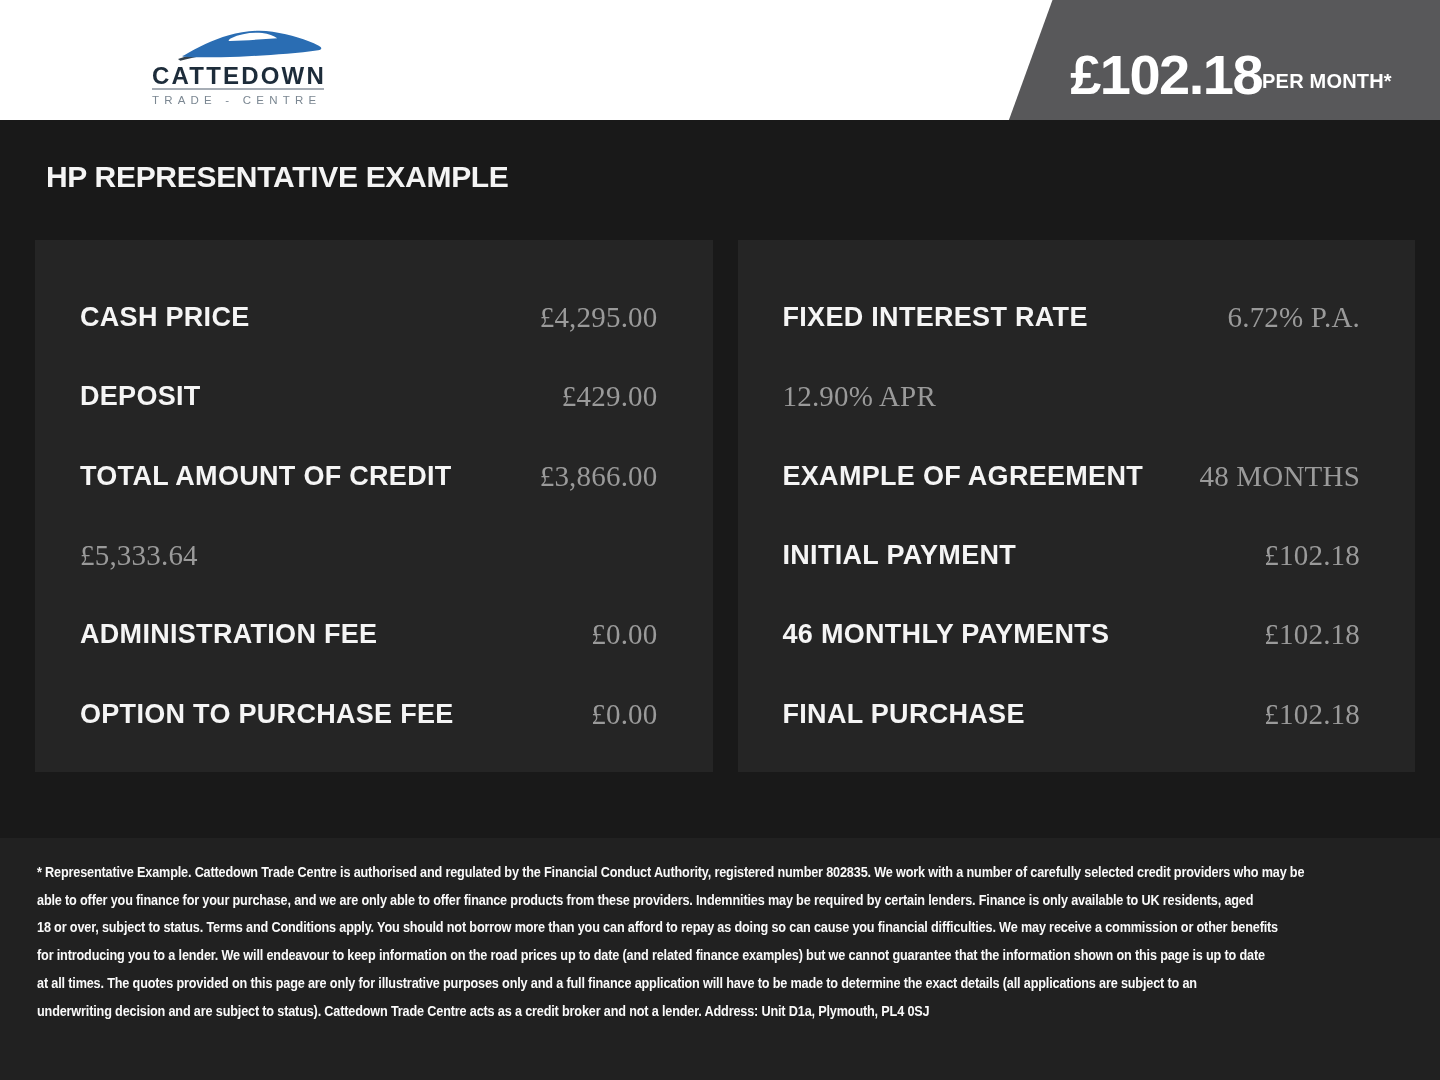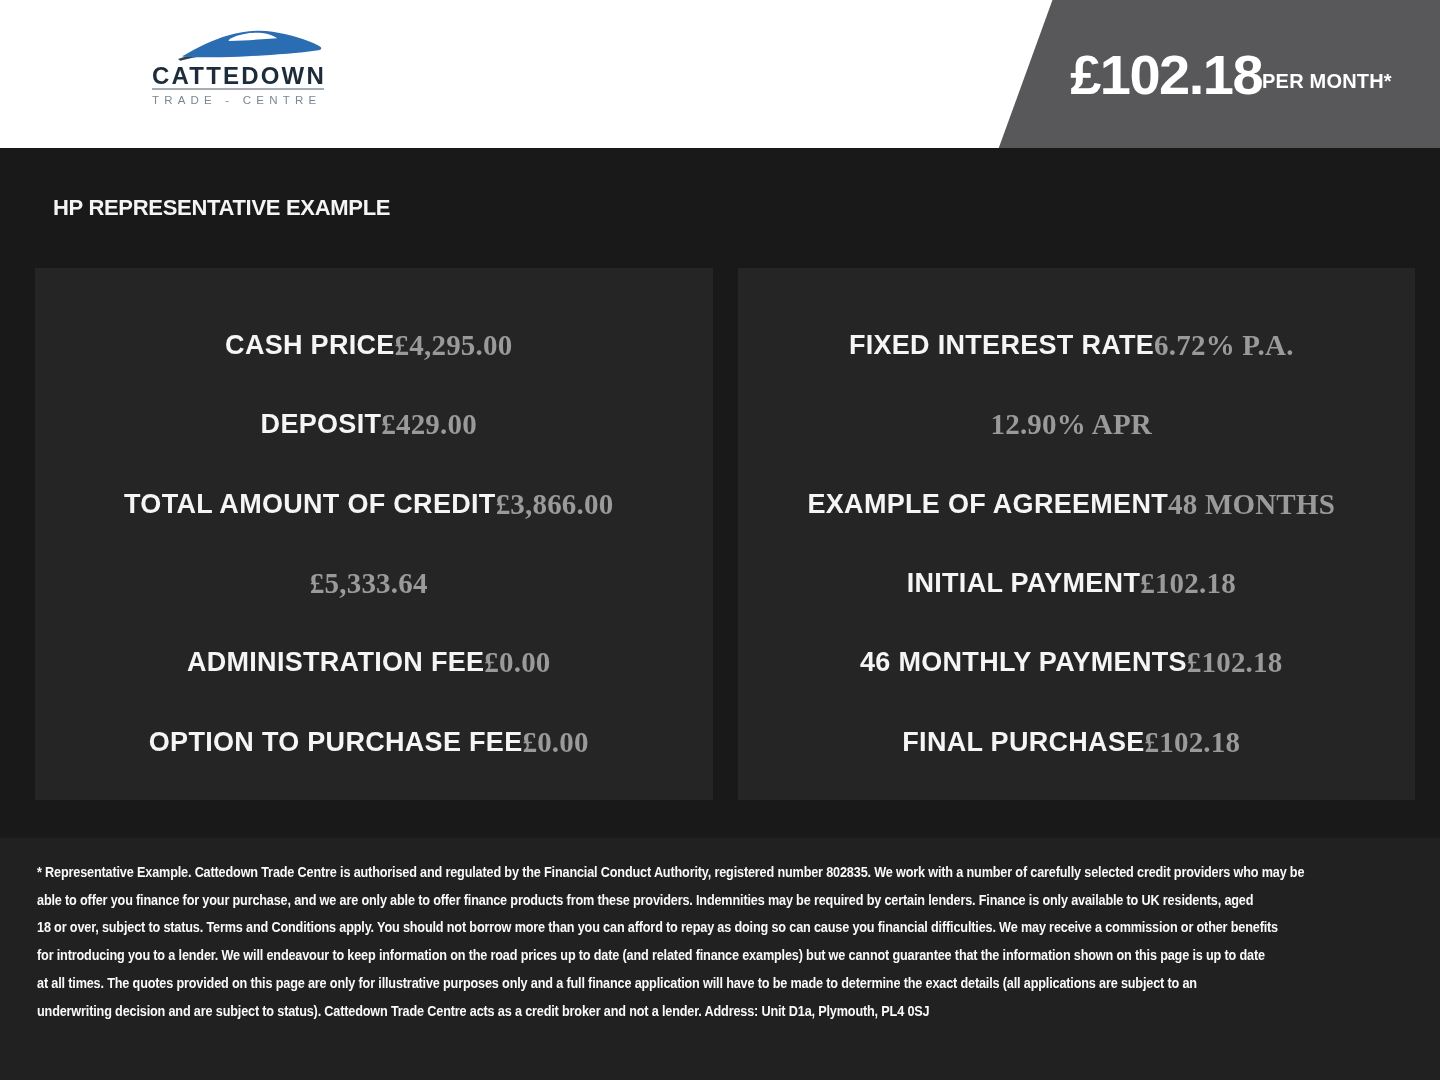--- a/index.html
+++ b/index.html
@@ -5,21 +5,21 @@
   html,body{margin:0;padding:0;}
   body{
     width:1440px;height:1080px;overflow:hidden;
     font-family:"Liberation Sans",sans-serif;
     background:#171717;
   }
   .page{position:relative;width:1440px;height:1080px;display:flex;flex-direction:column;}
 
   
   .header{
-    position:relative;height:148px;background:#ffffff;flex:0 0 auto;
+    position:relative;height:120px;background:#ffffff;flex:0 0 auto;
   }
   .logo{
     position:absolute;left:152px;top:26px;width:172px;
     display:flex;flex-direction:column;
   }
   .logo-car{margin-left:26px;width:150px;height:44px;}
   .logo-name{
     font-weight:700;font-size:24px;letter-spacing:2.2px;color:#1d2c3a;
     line-height:1;margin-top:-6px;white-space:nowrap;
   }
@@ -39,41 +39,41 @@
     margin-left:30px;
   }
   .price-banner .per{
     color:#ffffff;font-weight:700;font-size:20px;letter-spacing:0.2px;
     margin-top:14px;white-space:nowrap;
   }
 
   
   .main{flex:1 1 auto;background:#191919;position:relative;}
   .main h1{
-    margin:15px;padding:32px 8px 0 38px;
-    color:#f4f4f4;font-size:22px;font-weight:700;letter-spacing:-0.3px;
+    margin:8px;padding:32px 8px 0 38px;
+    color:#f4f4f4;font-size:30px;font-weight:700;letter-spacing:-0.3px;
   }
   .panels{
     position:absolute;left:35px;right:25px;top:120px;height:532px;
     display:flex;gap:25px;
   }
   .panel{
     flex:1 1 0;background:#252525;
     display:flex;flex-direction:column;
-    padding:38px 55px 18px 45px;box-sizing:border-box;align-items:center;
+    padding:38px 55px 18px 45px;box-sizing:border-box;
   }
   .row{
     flex:1 1 0;display:flex;align-items:center;justify-content:space-between;
   }
   .lbl{
     color:#f5f5f5;font-weight:700;font-size:27px;letter-spacing:0.3px;
     white-space:nowrap;
   }
   .val{
-    font-family:"Liberation Serif",serif;font-weight:700;font-size:29px;
+    font-family:"Liberation Serif",serif;font-weight:400;font-size:29px;
     color:#9a9a9a;letter-spacing:0.2px;white-space:nowrap;text-align:right;
   }
 
   
   .footer{
     flex:0 0 auto;height:242px;background:#212121;box-sizing:border-box;
     padding:20px 0 0 37px;
   }
   .fineprint-line{
     color:#fafafa;font-size:15px;font-weight:700;letter-spacing:-0.2px;

